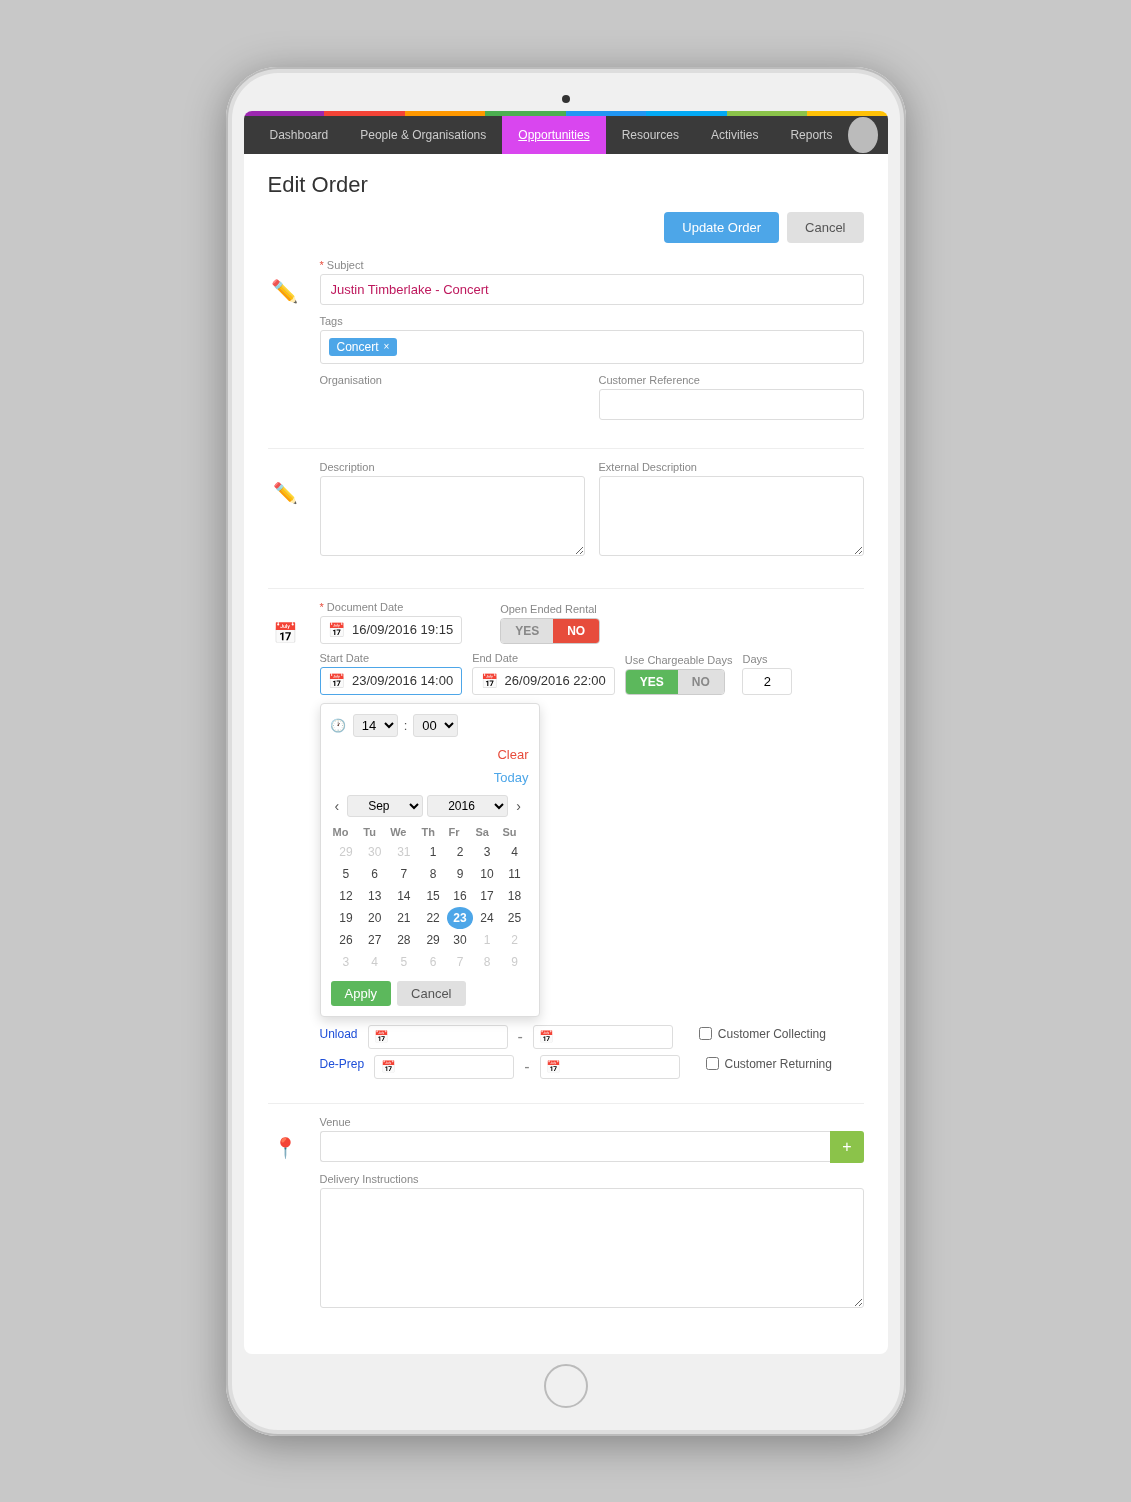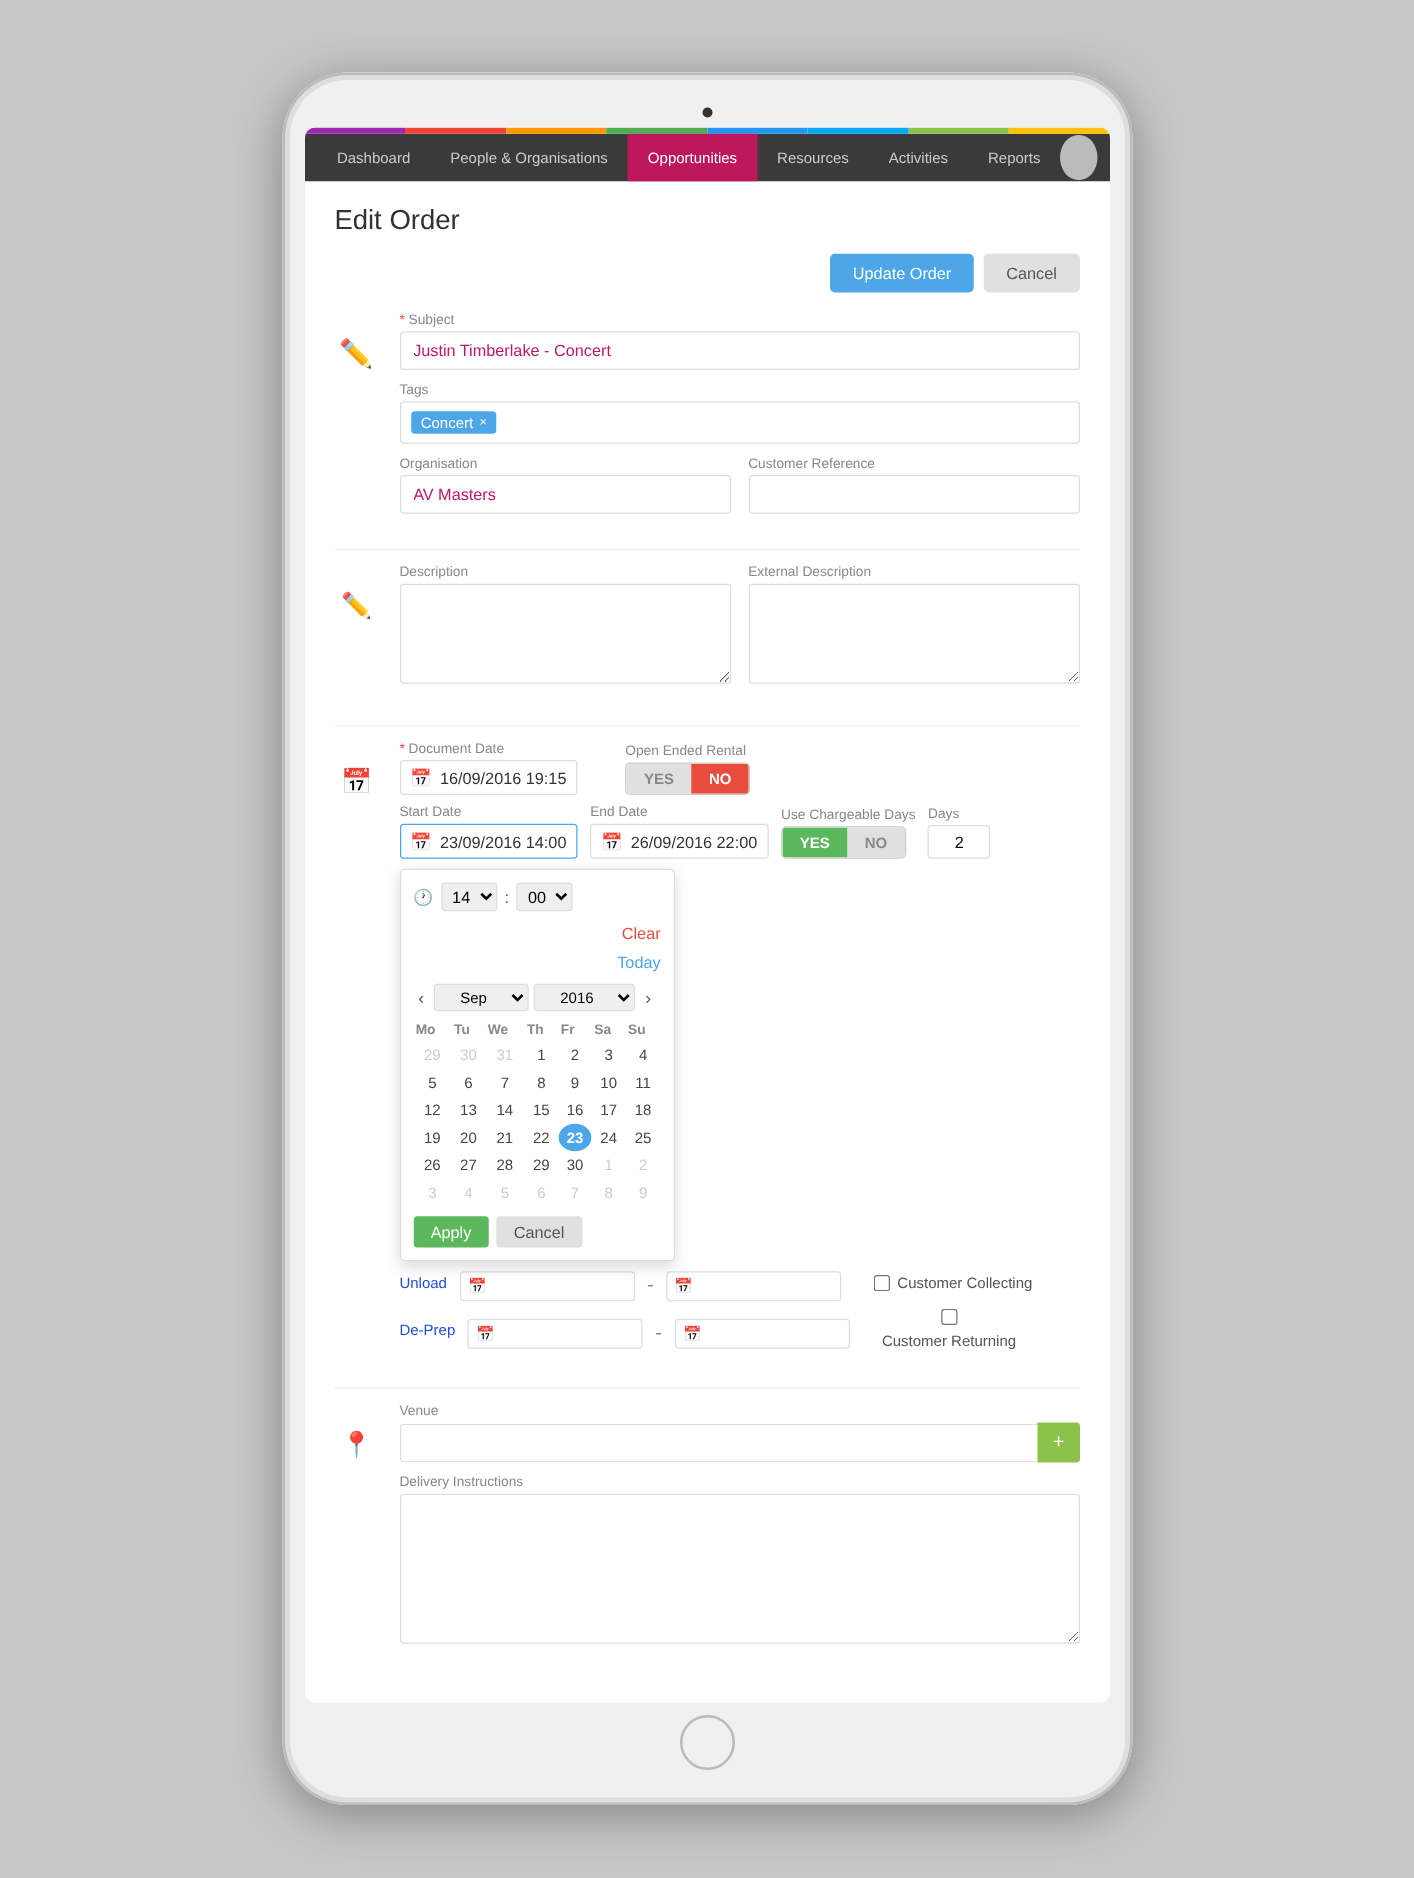--- a/index.html
+++ b/index.html
@@ -46,22 +46,23 @@
       padding: 0 10px;
     }
     .nav-item {
       color: #ccc;
       padding: 12px 16px;
       font-size: 12px;
       cursor: pointer;
       white-space: nowrap;
     }
     .nav-item.active {
-      background: #be185d;
+      background: #d946ef;
       color: #fff;
+      text-decoration: underline;
     }
     .nav-spacer { flex: 1; }
     .avatar {
       width: 36px; height: 36px;
       border-radius: 50%;
       background: #bbb;
       overflow: hidden;
     }
     
     .page {
@@ -494,21 +495,20 @@
             <div class="tags-container">
               <span class="tag">
                 <span>Concert</span>
                 <span class="tag-x">×</span>
               </span>
             </div>
           </div>
           <div class="form-row">
             <div class="form-col">
               <div class="field-label">Organisation</div>
-              <input class="form-input" value="AV Masters" style="">
             </div>
             <div class="form-col">
               <div class="field-label">Customer Reference</div>
               <input class="form-input" style="">
             </div>
           </div>
         </div>
       </div>
 
       <hr class="section-divider">
@@ -706,21 +706,21 @@
             <div class="extra-date-row">
               <span>De-Prep</span>
             </div>
             <div class="mini-date-field">
               <span>📅</span>
             </div>
             <span style="color:#888;">-</span>
             <div class="mini-date-field">
               <span>📅</span>
             </div>
-            <div class="checkbox-row" style="margin-left:16px;flex-direction:column;">
+            <div class="checkbox-row" style="margin-left:16px;">
               <input type="checkbox" style="">
               <span>Customer Returning</span>
             </div>
           </div>
         </div>
       </div>
 
       <hr class="section-divider">
 
       <div class="section">

